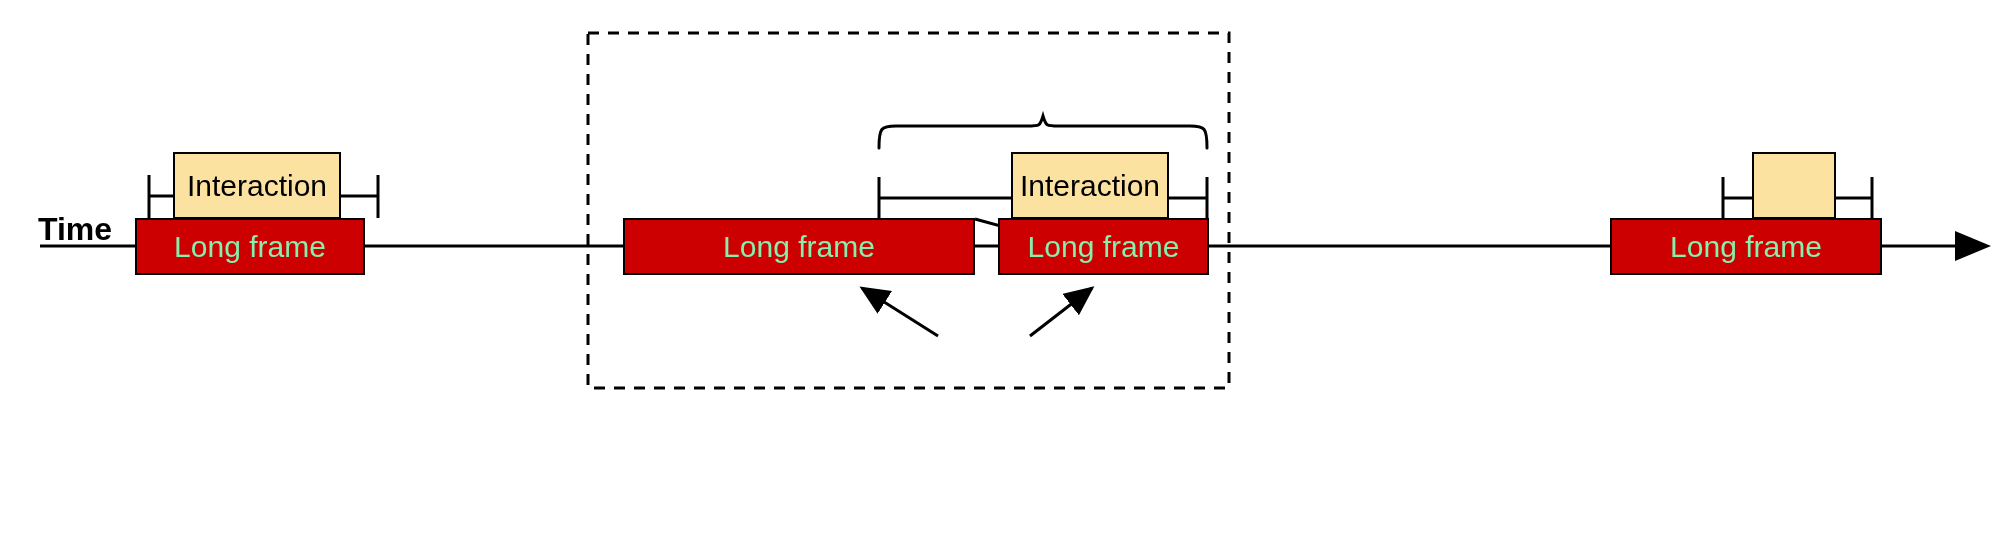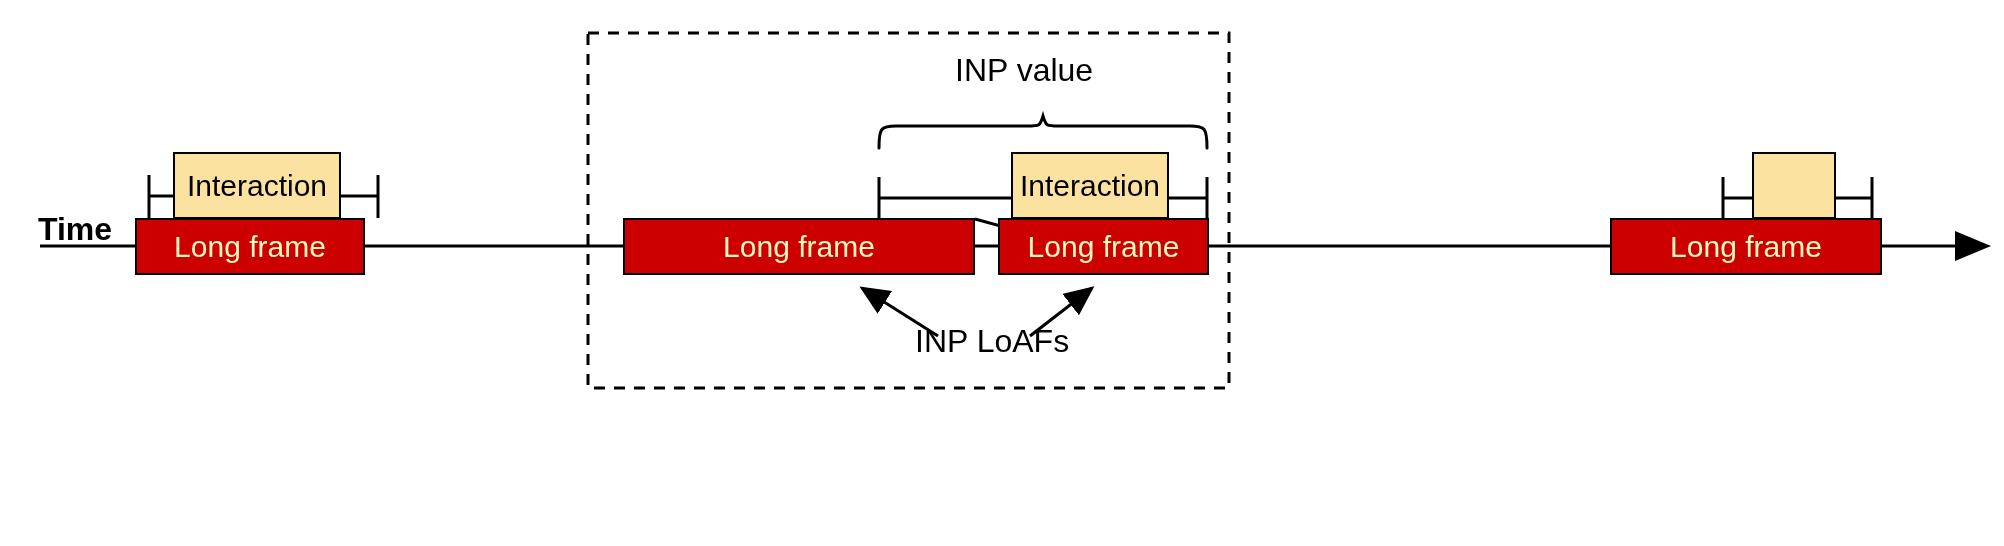--- a/index.html
+++ b/index.html
@@ -1,21 +1,21 @@
 <!DOCTYPE html>
 <html><head>
 <meta charset="utf-8">
 <style>
   html,body{margin:0;padding:0;background:#ffffff;}
   body{width:2004px;height:546px;overflow:hidden;font-family:"Liberation Sans",sans-serif;}
   #stage{position:relative;width:2004px;height:546px;background:#fff;}
   svg.layer{position:absolute;left:0;top:0;width:2004px;height:546px;}
   .lbl{position:absolute;white-space:nowrap;color:#000;font-family:"Liberation Sans",sans-serif;}
   .boxlbl{position:absolute;display:flex;align-items:center;justify-content:center;box-sizing:border-box;}
-  .frame{background:#CC0000;border:2px solid #000;color:#fef9c3;font-size:30px;}
+  .frame{background:#CC0000;border:2px solid #000;color:#86efac;font-size:30px;}
   .interaction{background:#FCE2A0;border:2px solid #000;color:#000000;font-size:30px;}
 </style>
 </head>
 <body>
 
 <div id="stage">
 
   <svg class="layer" viewBox="0 0 2004 546">
 
     <defs>
@@ -78,28 +78,26 @@
     </g>
 
   </svg>
 
   <div class="lbl" style="left:38px;top:211px;font-size:32px;font-weight:bold;">Time</div>
 
   <div class="boxlbl interaction" style="left:173px;top:152px;width:168px;height:67px;">Interaction</div>
 
   <div class="boxlbl frame" style="left:135px;top:218px;width:230px;height:57px;">Long frame</div>
 
-  <div class="lbl" style="left:955px;top:52px;font-size:32px;">INP value</div>
 
 
   <div class="boxlbl frame" style="left:623px;top:218px;width:352px;height:57px;">Long frame</div>
 
   <div class="boxlbl interaction" style="left:1011px;top:152px;width:158px;height:67px;">Interaction</div>
 
   <div class="boxlbl frame" style="left:998px;top:218px;width:211px;height:57px;">Long frame</div>
 
-  <div class="lbl" style="left:915px;top:323px;font-size:32px;">INP LoAFs</div>
 
   <div class="boxlbl interaction" style="left:1752px;top:152px;width:84px;height:67px;"></div>
 
   <div class="boxlbl frame" style="left:1610px;top:218px;width:272px;height:57px;">Long frame</div>
 
 </div>
 
 </body></html>

